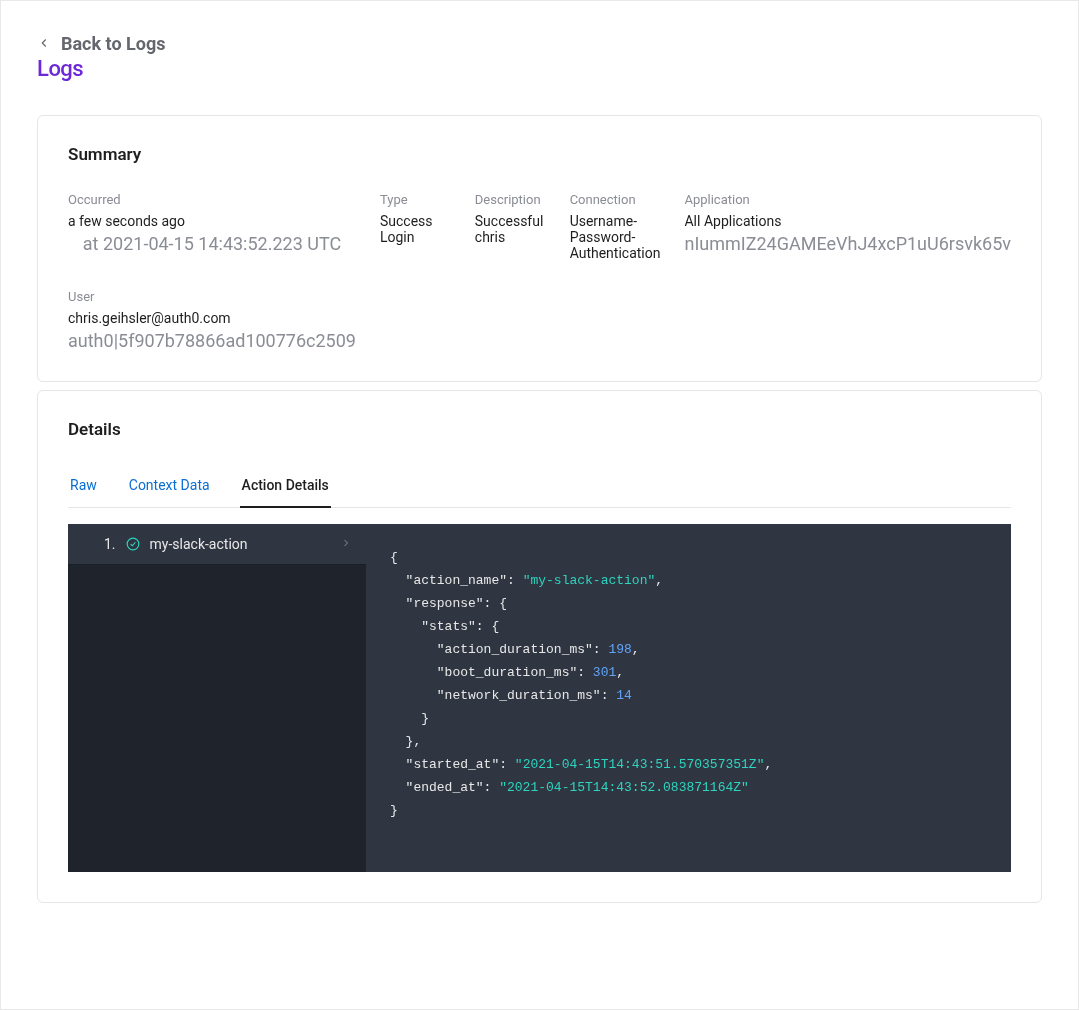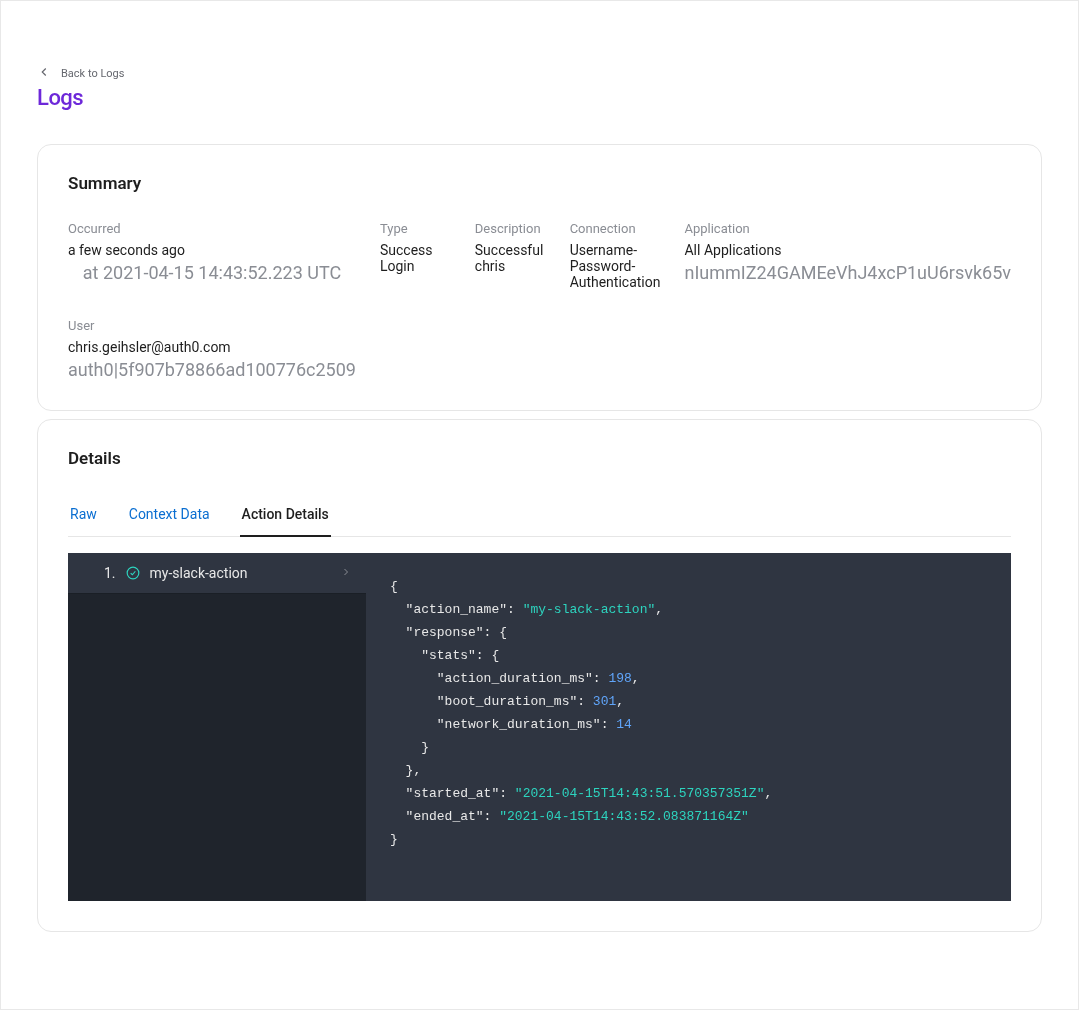--- a/index.html
+++ b/index.html
@@ -14,43 +14,42 @@
       height: 1010px;
       border: 1px solid #e8e8e8;
       padding: 32px 36px;
       color: #1e1e1e;
     }
     .back-link {
       display: inline-flex;
       align-items: center;
       gap: 10px;
       color: #65676e;
-      font-size: 11px;
-      font-weight: 400;
+      font-size: 18px;
+      font-weight: 700;
       cursor: pointer;
       text-decoration: none;
-      margin-top: 32px;
     }
     .back-link svg {
       width: 14px;
       height: 14px;
       stroke: #65676e;
       stroke-width: 2;
       fill: none;
     }
     h1.page-title {
       font-size: 22px;
       font-weight: 500;
       letter-spacing: -0.5px;
       margin-top: 2px;
       color: #6d28d9;
     }
     .card {
       border: 1px solid #e6e6e6;
-      border-radius: 14px;
+      border-radius: 6px;
       padding: 28px 30px 30px 30px;
       margin-top: 34px;
     }
     .card + .card {
       margin-top: 8px;
     }
     .card h2 {
       font-size: 17px;
       font-weight: 600;
       color: #1e1e1e;

